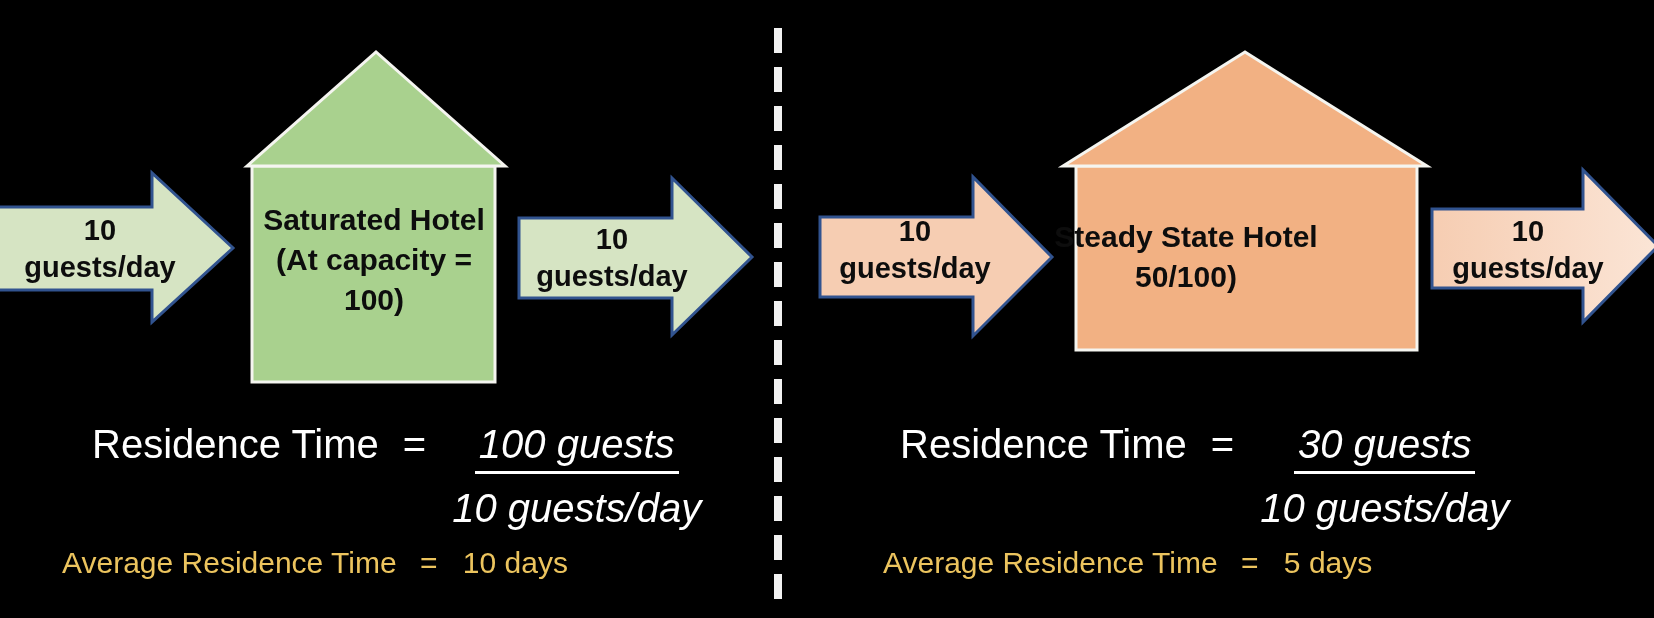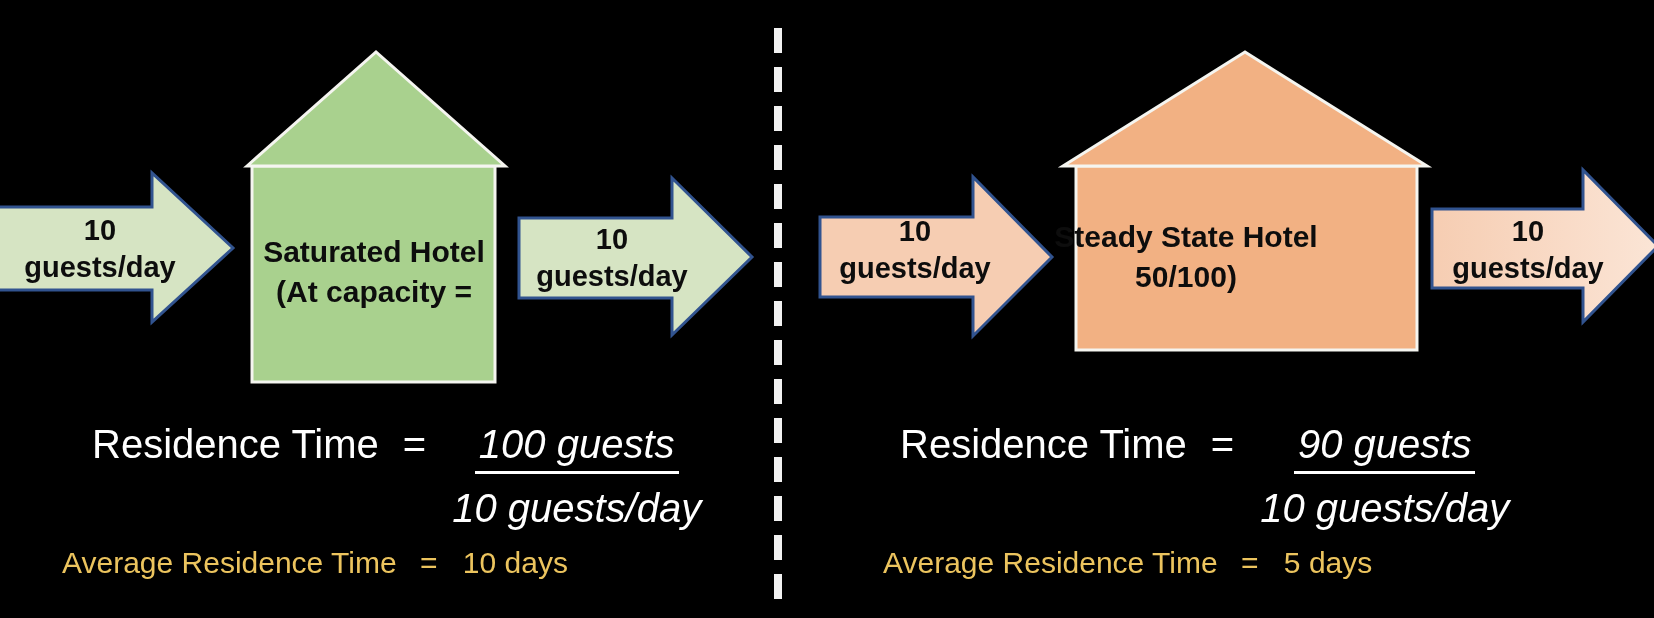--- a/index.html
+++ b/index.html
@@ -71,23 +71,24 @@
     <polygon class="arrow-peach-grad" points="1432,209 1583,209 1583,170 1658,246 1583,322 1583,288 1432,288"></polygon>
   </svg>
 
   <div class="divider"></div>
 
   <div class="arrow-label" style="left:100px; top:249px;">
     <div>10</div>
     <div>guests/day</div>
   </div>
 
-  <div class="house-label" style="left:374px; top:272px;">
+  <div class="house-label" style="left:374px; top:260px;">
     <div>Saturated Hotel</div>
     <div>(At capacity =</div>
+    <div>100)</div>
   </div>
 
   <div class="arrow-label" style="left:612px; top:258px;">
     <div>10</div>
     <div>guests/day</div>
   </div>
 
   <div class="equation" style="left:92px; top:421px;">
     <span>Residence Time</span>
     <span class="eq-sign">=</span>
@@ -115,21 +116,21 @@
 
   <div class="arrow-label" style="left:1528px; top:250px;">
     <div>10</div>
     <div>guests/day</div>
   </div>
 
   <div class="equation" style="left:900px; top:421px;">
     <span>Residence Time</span>
     <span class="eq-sign">=</span>
     <span class="fraction">
-      <span class="numerator">90 guests</span>
+      <span class="numerator">30 guests</span>
       <span class="denominator">10 guests/day</span>
     </span>
   </div>
 
   <div class="avg-line" style="left:883px; top:546px;">
     <span>Average Residence Time</span>
     <span class="avg-eq">=</span>
     <span>5 days</span>
   </div>
 

